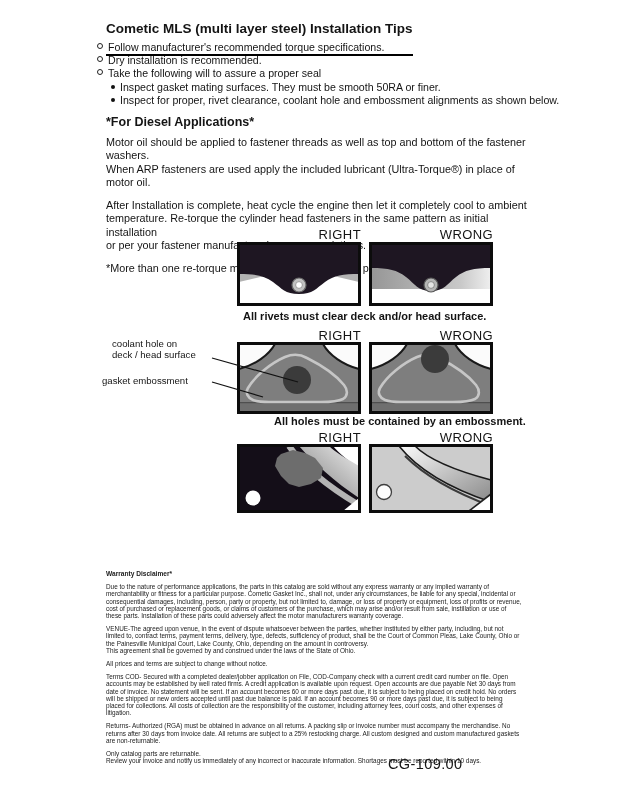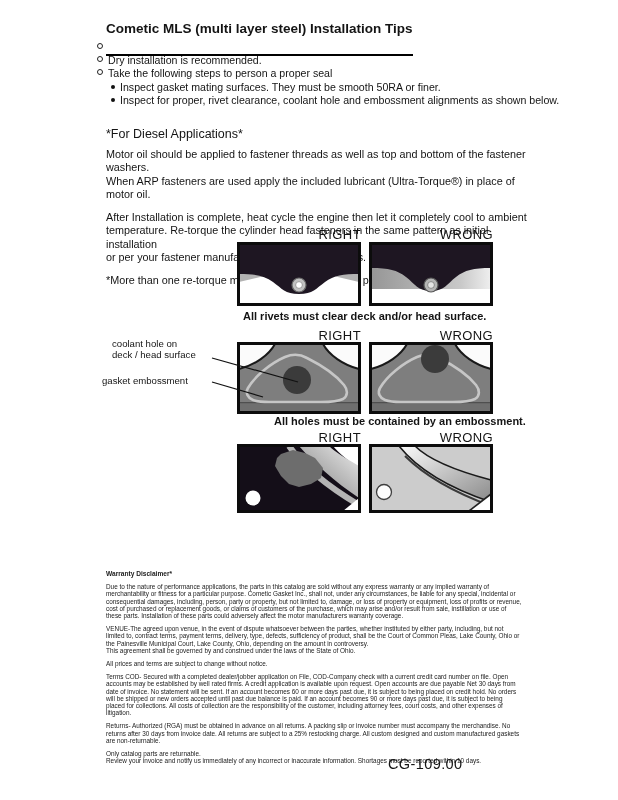--- a/index.html
+++ b/index.html
@@ -23,21 +23,21 @@
     display:inline-block;width:4px;height:4px;border:1px solid #222;
     border-radius:50%;margin-right:5px;vertical-align:2px;
   }
   .dot{
     display:inline-block;width:4px;height:4px;background:#111;
     border-radius:50%;margin-right:5px;vertical-align:2px;
   }
   .sub{margin-left:14px;}
 
   .diesel{left:106px;top:115px;width:430px;}
-  .diesel h2{font-size:12.5px;font-weight:normal;margin:12px 0 7px 0;}
+  .diesel h2{font-size:12.5px;font-weight:bold;margin:0 0 7px 0;}
   .diesel p{font-size:10.8px;line-height:13.3px;margin:0 0 10px 0;}
 
   .dg-label{font-size:13px;letter-spacing:0.4px;text-align:right;width:124px;}
   .dg-caption{font-size:11px;font-weight:bold;line-height:12.5px;}
   .panel{display:block;}
   .small-label{font-size:9.6px;line-height:11px;}
 
   .warranty{left:106px;top:570px;width:416px;font-size:6.4px;line-height:7.2px;color:#1b1b1b;}
   .warranty h3{font-size:6.6px;font-weight:bold;margin:0 0 6px 0;}
   .warranty p{margin:0 0 6px 0;}
@@ -45,23 +45,23 @@
   .footer-code{left:388px;top:756px;font-size:14.5px;letter-spacing:0.4px;}
 </style>
 </head>
 <body>
 
 <div class="page">
 
   <h1 class="abs title">Cometic MLS (multi layer steel) Installation Tips</h1>
 
   <div class="abs tips">
-    <div class="tip-row"><span class="circ"></span></div>
+    <div class="tip-row"><span class="circ"></span><span>Follow manufacturer's recommended torque specifications.</span></div>
     <div class="tip-row"><span class="circ"></span><span>Dry installation is recommended.</span></div>
-    <div class="tip-row"><span class="circ"></span><span>Take the following steps to person a proper seal</span></div>
+    <div class="tip-row"><span class="circ"></span><span>Take the following will to assure a proper seal</span></div>
     <div class="tip-row sub"><span class="dot"></span><span>Inspect gasket mating surfaces.  They must be smooth 50RA or finer.</span></div>
     <div class="tip-row sub"><span class="dot"></span><span>Inspect for proper, rivet clearance, coolant hole and embossment alignments as shown below.</span></div>
   </div>
 
   <div class="abs diesel">
     <h2>*For Diesel Applications*</h2>
     <p class="pre">Motor oil should be applied to fastener threads as well as top and bottom of the fastener washers.
 When ARP fasteners are used apply the included lubricant (Ultra-Torque®) in place of motor oil.</p>
     <p class="pre">After Installation is complete, heat cycle the engine then let it completely cool to ambient
 temperature. Re-torque the cylinder head fasteners in the same pattern as initial installation

